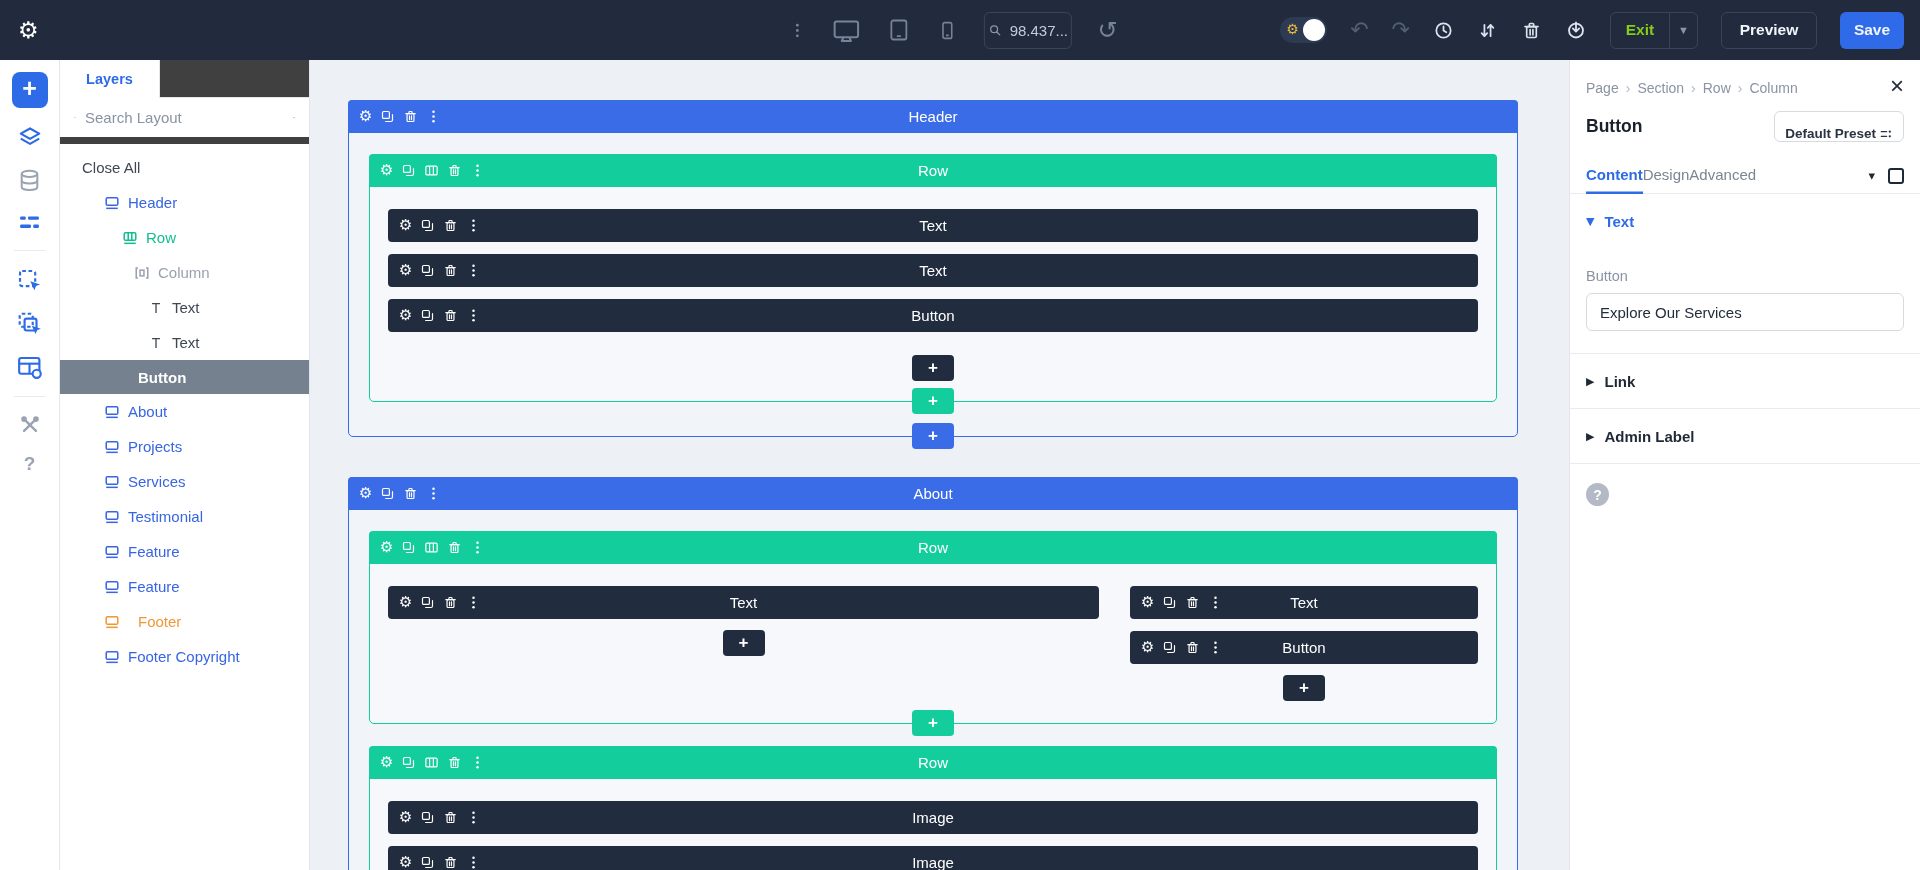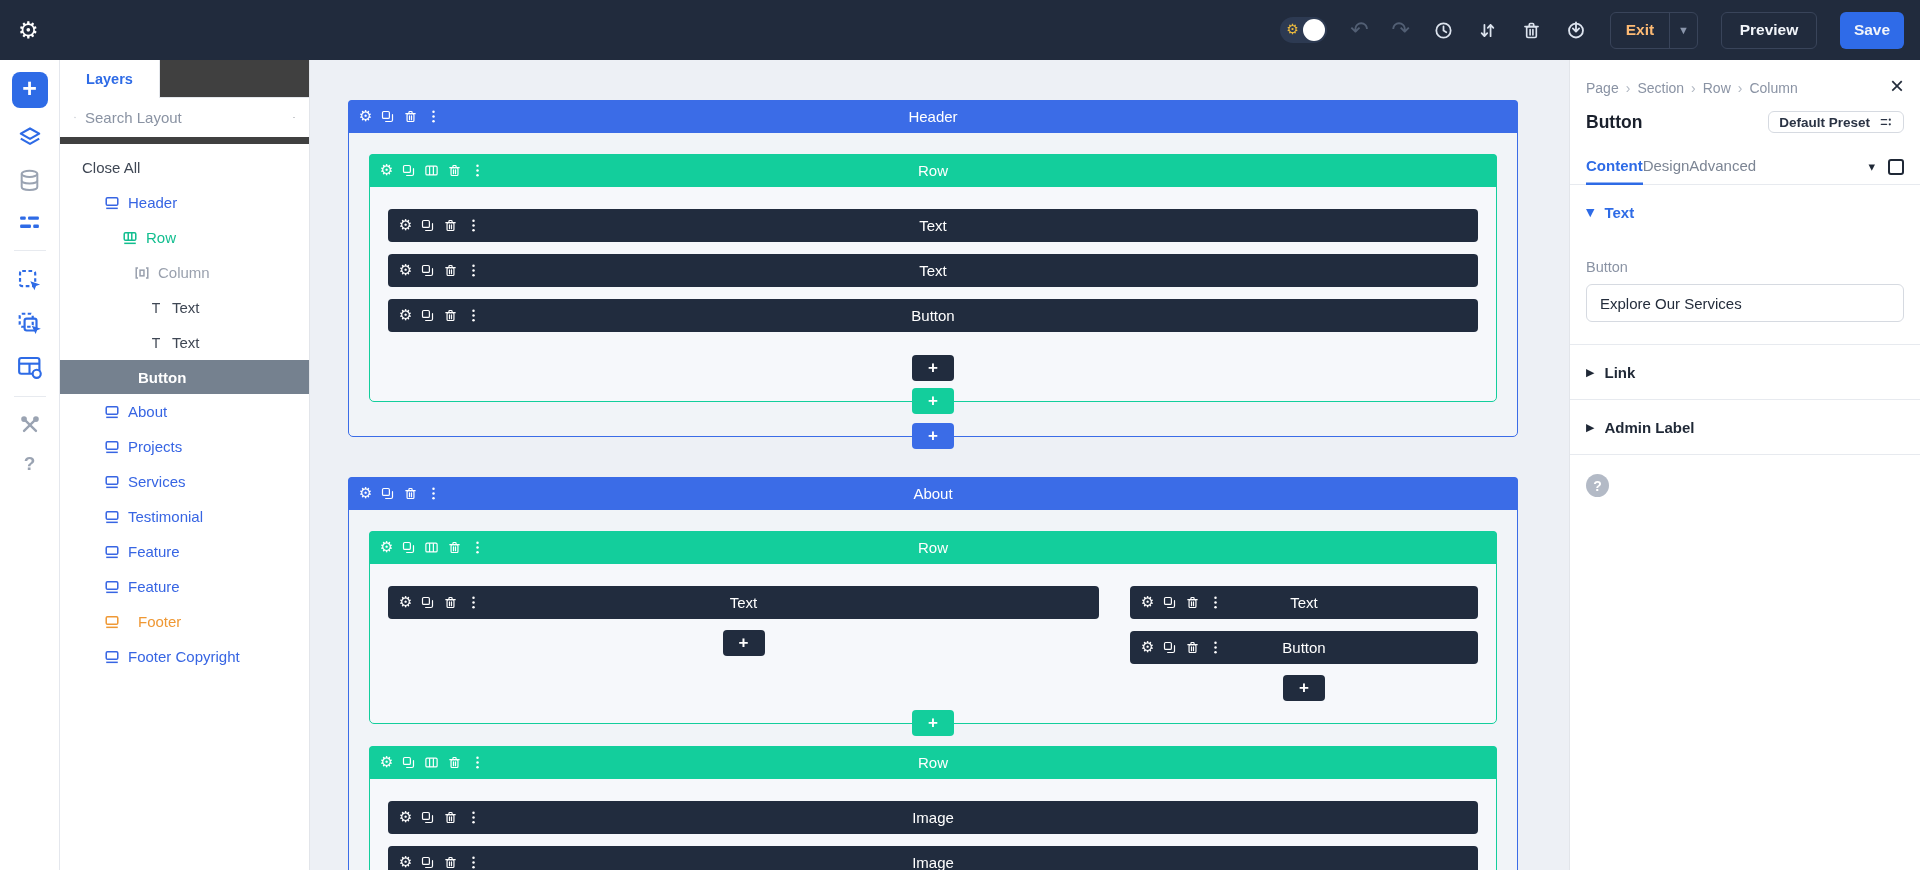--- a/index.html
+++ b/index.html
@@ -21,21 +21,21 @@
                display:flex; align-items:center; justify-content:center; gap:7px; color:#C3CBDA;
                font-size:15px; cursor:pointer; }
   .toggle { width:47px; height:26px; background:#2D3A52; border-radius:13px; position:relative; cursor:pointer; }
   .toggle .tgear { position:absolute; left:6px; top:5px; font-size:14px; line-height:1; color:#ECBA3D;
                    font-family:"DejaVu Sans",sans-serif; }
   .toggle .knob { position:absolute; right:2px; top:2px; width:22px; height:22px; border-radius:50%; background:#fff; }
   .tb-btn { height:37px; border:1px solid #39445A; border-radius:6px; color:#F2F5FA; font-size:15.5px;
             font-weight:bold; display:flex; align-items:center; justify-content:center; cursor:pointer; background:transparent; }
   .btn-exit-grp { display:flex; height:37px; border:1px solid #39445A; border-radius:6px; overflow:hidden; }
   .btn-exit { width:58px; height:100%; display:flex; align-items:center; justify-content:center;
-              color:#fdba74; font-size:15.5px; font-weight:bold; cursor:pointer; }
+              color:#84cc16; font-size:15.5px; font-weight:bold; cursor:pointer; }
   .btn-exit-caret { width:28px; height:100%; border-left:1px solid #39445A; display:flex; align-items:center;
                     justify-content:center; color:#8A95AB; font-size:11px; cursor:pointer; }
   .btn-preview { width:96px; }
   .btn-save { width:64px; background:#2F6BE8; border:none; }
 
   
   .rail { position:absolute; left:0; top:60px; width:60px; height:810px; background:#fff;
           border-right:1px solid #E4E7ED; display:flex; flex-direction:column; align-items:center; z-index:40; }
   .rail-plus { width:36px; height:36px; margin-top:12px; background:#2E6BE6; border-radius:8px; color:#fff;
                font-size:25px; line-height:33px; text-align:center; font-weight:bold; cursor:pointer; }
@@ -92,22 +92,22 @@
   
   .rpanel { position:absolute; right:0; top:60px; width:351px; height:810px; background:#fff;
             border-left:1px solid #E2E5EA; z-index:30; }
   .rp-head { padding:20px 16px 0; }
   .crumbs { display:flex; align-items:center; font-size:14px; color:#8A93A4; }
   .crumb { cursor:pointer; }
   .crumb:not(:last-child)::after { content:"›"; color:#B0B7C2; margin:0 7px; }
   .rp-close { position:absolute; right:16px; top:14px; font-size:24px; color:#242D3C; cursor:pointer; line-height:1; }
   .rp-title-row { margin-top:15px; display:flex; align-items:center; justify-content:space-between; }
   .rp-title { font-size:17.5px; font-weight:bold; color:#1A202C; }
-  .preset-btn { height:22px; border:1px solid #D6DAE1; border-radius:6px; display:flex; align-items:center;
-                gap:9px; padding:0 10px; font-size:13.5px; font-weight:bold; color:#2A3344; cursor:pointer; background:#fff; }
+  .preset-btn { height:31px; border:1px solid #D6DAE1; border-radius:6px; display:flex; align-items:flex-end;
+                gap:3px; padding:0 10px; font-size:13.5px; font-weight:bold; color:#2A3344; cursor:pointer; background:#fff; }
   .rp-tabs { margin-top:16px; display:flex; align-items:center; padding:0 16px; height:36px;
              border-bottom:1px solid #E7EAEF; }
   .rtab { font-size:15px; color:#7C8594; cursor:pointer; height:36px; line-height:34px; }
   .rtab.active { color:#2E6BE6; font-weight:bold; box-shadow:inset 0 -2.5px 0 #2E6BE6; }
   .rp-tabicons { margin-left:auto; display:flex; align-items:center; gap:13px; }
   .rp-caret { font-size:13px; color:#1F2836; font-family:"DejaVu Sans",sans-serif; cursor:pointer; }
   .rp-square { width:16px; height:16px; border:2.2px solid #1F2836; border-radius:3px; cursor:pointer; }
   .group { padding:0 16px; border-bottom:1px solid #E7EAEF; }
   .ghead { height:54px; display:flex; align-items:center; gap:10px; font-size:15px; font-weight:bold; cursor:pointer; }
   .ghead .tri { font-size:11px; font-family:"DejaVu Sans",sans-serif; }
@@ -284,20 +284,41 @@
           <rect x="6.8" y="5.8" width="4.4" height="6.4"></rect>
         </g>
       </symbol>
   </defs>
 </svg>
 
 <div class="topbar">
   <div class="tb-left">
     <span class="tb-gear">⚙</span>
   </div>
+  <div class="tb-center">
+    <svg class="ic dimico" width="17" height="17">
+        <use href="#i-dots"></use>
+      </svg>
+    <svg class="ic dimico" width="29" height="27" viewBox="0 0 26 24">
+        <use href="#i-desktop"></use>
+      </svg>
+    <svg class="ic dimico" width="24" height="24">
+        <use href="#i-tablet"></use>
+      </svg>
+    <svg class="ic dimico" width="21" height="21">
+        <use href="#i-phone"></use>
+      </svg>
+    <div class="zoomfield">
+      <svg class="ic" width="15" height="15" style="color:#8B95A8">
+          <use href="#i-search"></use>
+        </svg>
+      <span>98.437...</span>
+    </div>
+    <span class="uglyph dimico" style="font-size:24px">↺</span>
+  </div>
   <div class="tb-right">
     <div class="toggle">
       <span class="tgear">⚙</span>
       <span class="knob"></span>
     </div>
     <span class="uglyph fadeico">↶</span>
     <span class="uglyph fadeico">↷</span>
     <svg class="ic brightico" width="21" height="21">
         <use href="#i-clock"></use>
       </svg>

